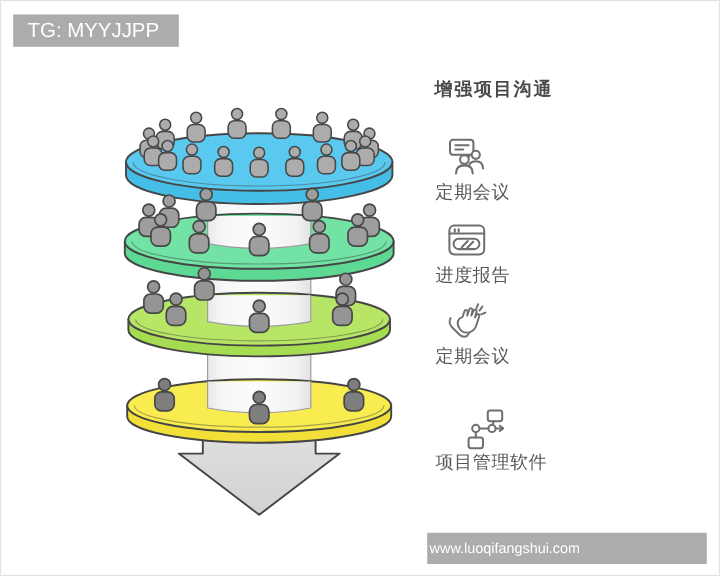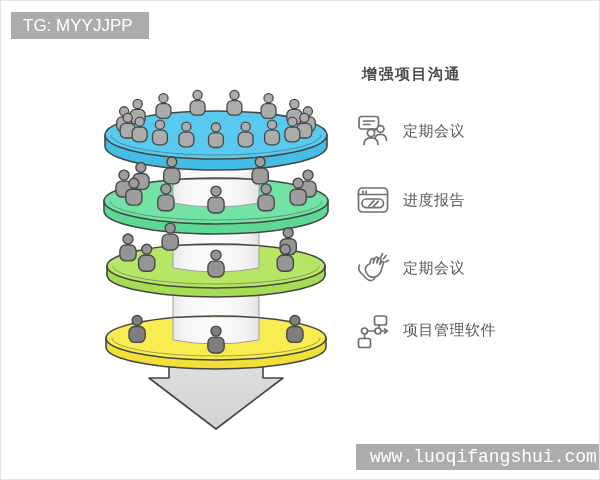--- a/index.html
+++ b/index.html
@@ -4,26 +4,26 @@
 <style>
   html,body{margin:0;padding:0;background:#fff;}
   .canvas{
     position:relative;width:600px;height:480px;background:#ffffff;
     border:1px solid #e3e3e3;box-sizing:border-box;overflow:hidden;
     font-family:"Liberation Sans","DejaVu Sans",sans-serif;
   }
   #funnel-svg{position:absolute;left:0;top:0;}
   .wm{position:absolute;background:#acacac;color:#ffffff;white-space:nowrap;}
   .wm-top{left:10px;top:11px;width:126px;padding-left:12px;height:27px;line-height:27px;font-size:17px;}
-  .wm-bottom{left:355px;top:443px;width:231px;padding-left:14px;height:26px;line-height:26px;font-size:18px;font-family:Liberation Mono, monospace;}
+  .wm-bottom{left:355px;top:443px;width:231px;padding-left:2px;height:26px;line-height:26px;font-size:12px;}
   .title{
     position:absolute;left:302px;top:44px;width:158px;text-align:right;
     font-size:15px;font-weight:bold;color:#4a4a4a;letter-spacing:1.5px;margin-top:20px;
   }
-  .legend-row{position:absolute;left:352px;height:40px;display:flex;align-items:center;}
+  .legend-row{position:absolute;left:352px;height:40px;display:flex;align-items:center;flex-direction:column;}
   .licon{width:40px;height:40px;flex:0 0 40px;}
   .licon svg{display:block;}
   .llabel{margin-left:10px;font-size:15px;color:#585858;letter-spacing:0.5px;}
 </style>
 </head>
 <body>
 
 <div class="canvas">
 
   <svg id="funnel-svg" width="600" height="480" viewBox="0 0 600 480">
@@ -260,21 +260,21 @@
           <path d="M13.5,25 C11,21 13,17 16.5,16 L18,11.5 C18.6,9.8 21,10.2 20.8,12 L20.3,15
                    L22,10 C22.6,8.3 25,8.8 24.7,10.6 L23.8,15
                    L25.6,11 C26.3,9.4 28.5,10 28.1,11.8 L26.8,16.5
                    L28,14.5 C29,12.9 31,13.8 30.4,15.6 L27.8,23.5
                    C26,29 20,30.5 16,28 C14.9,27.2 14,26.2 13.5,25 Z" fill="#fff"></path>
         </svg>
       </span>
       <span class="llabel">定期会议</span>
     </div>
 
-    <div class="legend-row" style="top:309px;">
+    <div class="legend-row" style="top:335px;">
       <span class="licon">
         <svg width="40" height="40" viewBox="0 0 40 40" fill="none" stroke="#6F6F6F" stroke-width="1.7" stroke-linecap="round" stroke-linejoin="round">
           <rect x="21.5" y="6" width="12" height="9" rx="2"></rect>
           <path d="M26.5,15 L25.6,18"></path>
           <circle cx="25" cy="21" r="3" fill="#fff"></circle>
           <path d="M14.5,21 H22"></path>
           <circle cx="11.5" cy="21" r="3" fill="#fff"></circle>
           <path d="M11.5,24 V28.5"></path>
           <rect x="5.5" y="28.5" width="12" height="9" rx="2"></rect>
           <path d="M28,21 H33.5"></path>

